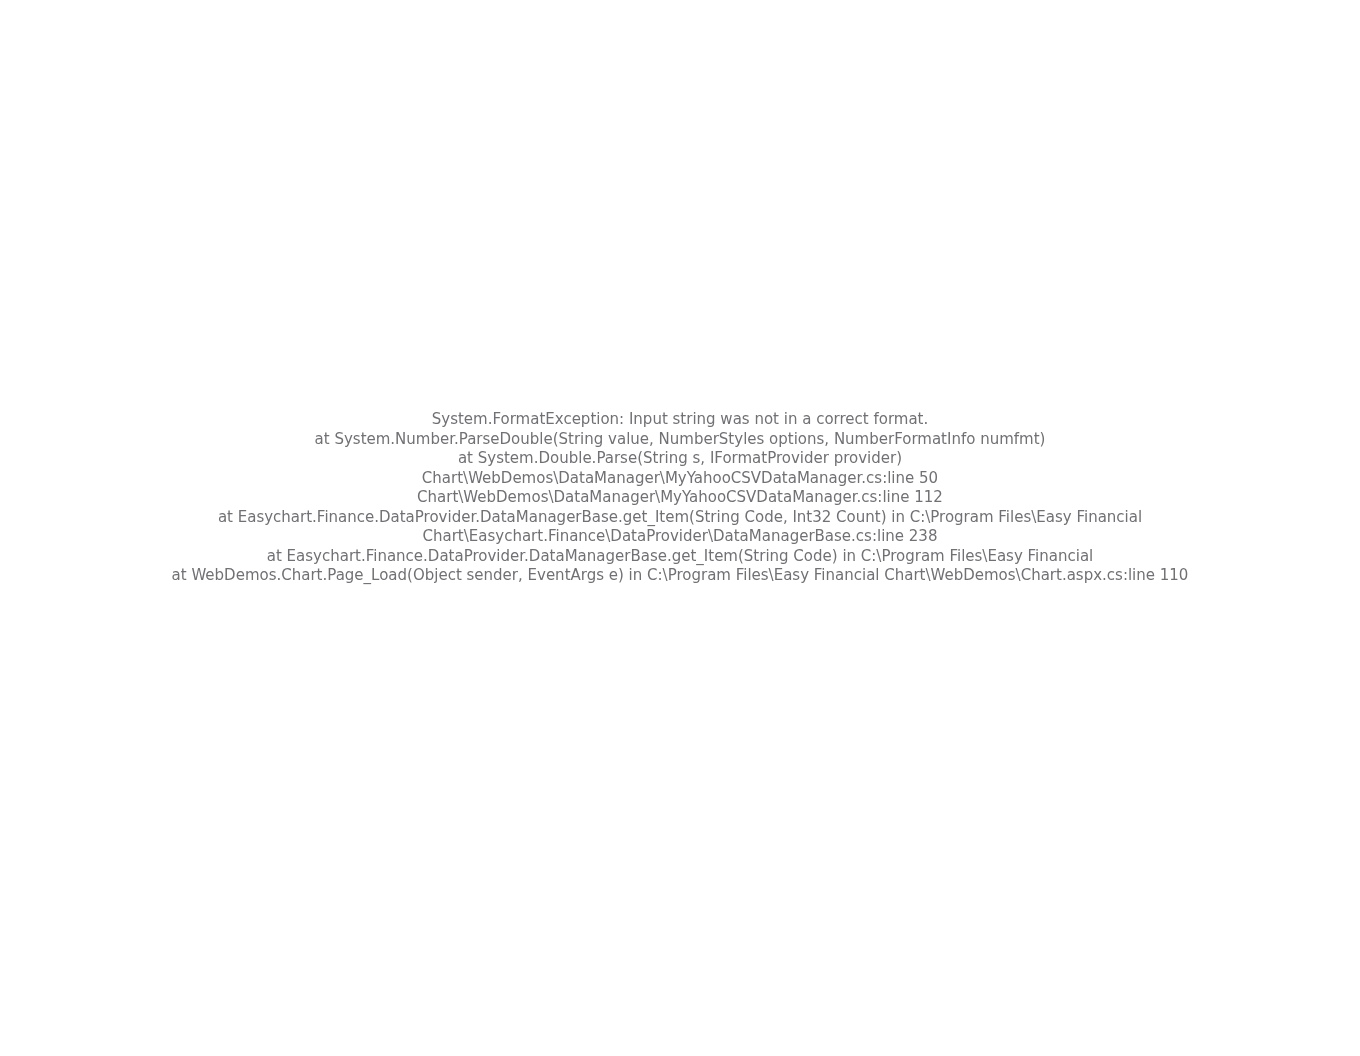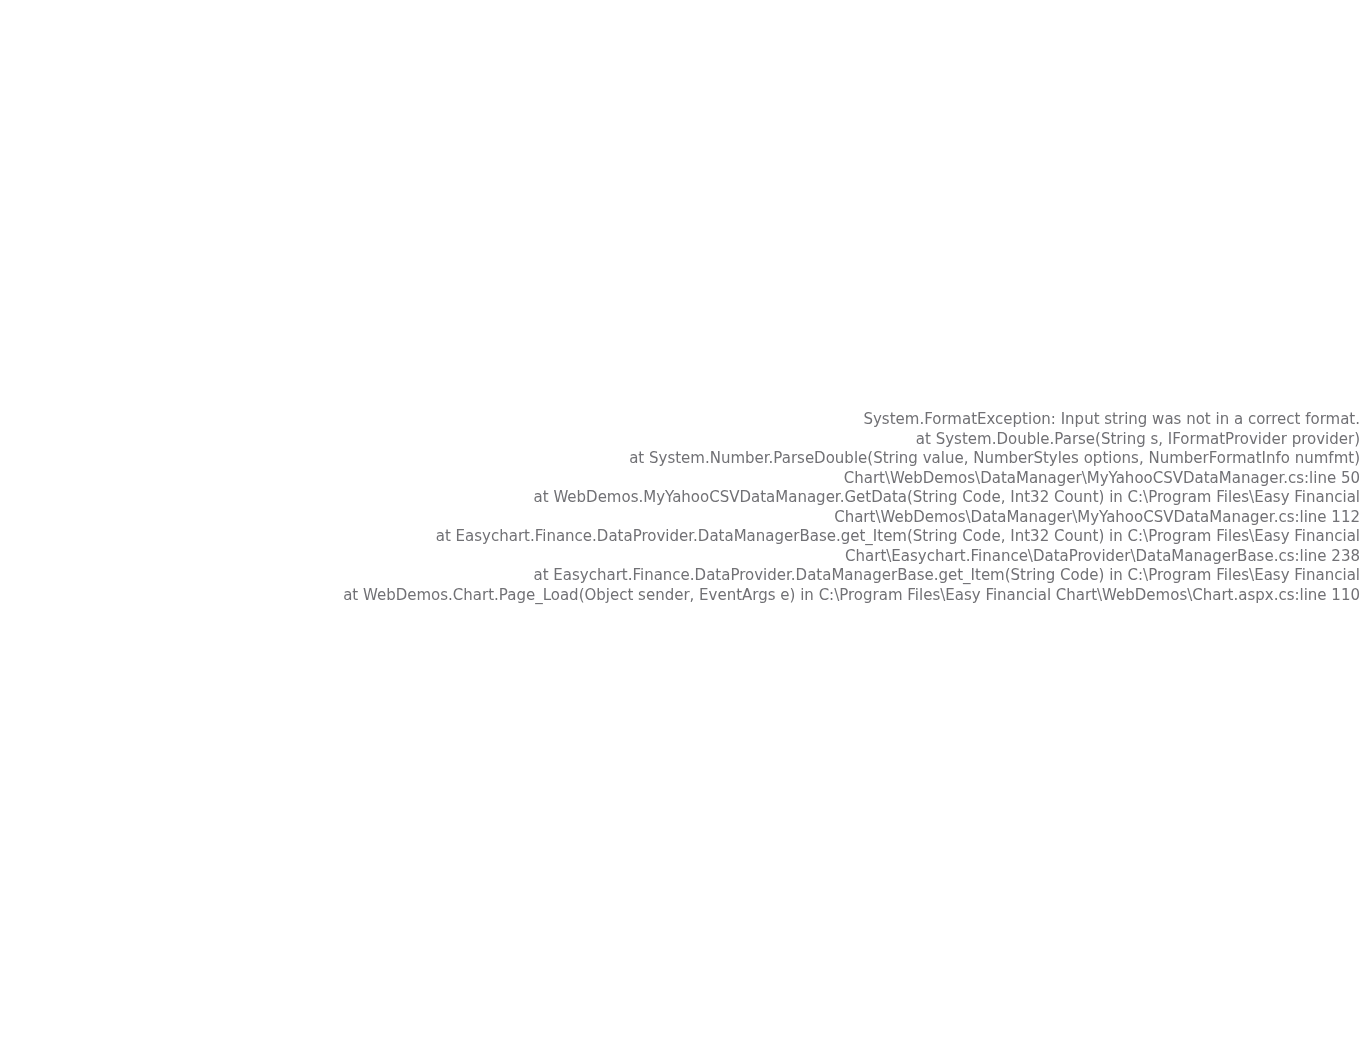--- a/index.html
+++ b/index.html
@@ -12,36 +12,35 @@
     background: #ffffff;
     overflow: hidden;
     position: relative;
     font-family: "DejaVu Sans", sans-serif;
   }
   .stack-trace {
     position: absolute;
     top: 410px;
     left: 0;
     width: 100%;
-    text-align: right;
+    text-align: center;
     font-size: 15px;
     line-height: 19.5px;
     color: #717175;
   }
   .stack-trace .line {
     white-space: nowrap;
   }
 </style>
 </head>
 <body>
 
 <main class="stack-trace">
   <div class="line">System.FormatException: Input string was not in a correct format.</div>
+  <div class="line">at System.Number.ParseDouble(String value, NumberStyles options, NumberFormatInfo numfmt)</div>
   <div class="line">at System.Double.Parse(String s, IFormatProvider provider)</div>
-  <div class="line">at System.Number.ParseDouble(String value, NumberStyles options, NumberFormatInfo numfmt)</div>
   <div class="line">Chart\WebDemos\DataManager\MyYahooCSVDataManager.cs:line 50</div>
-  <div class="line">at WebDemos.MyYahooCSVDataManager.GetData(String Code, Int32 Count) in C:\Program Files\Easy Financial</div>
   <div class="line">Chart\WebDemos\DataManager\MyYahooCSVDataManager.cs:line 112</div>
   <div class="line">at Easychart.Finance.DataProvider.DataManagerBase.get_Item(String Code, Int32 Count) in C:\Program Files\Easy Financial</div>
   <div class="line">Chart\Easychart.Finance\DataProvider\DataManagerBase.cs:line 238</div>
   <div class="line">at Easychart.Finance.DataProvider.DataManagerBase.get_Item(String Code) in C:\Program Files\Easy Financial</div>
   <div class="line">at WebDemos.Chart.Page_Load(Object sender, EventArgs e) in C:\Program Files\Easy Financial Chart\WebDemos\Chart.aspx.cs:line 110</div>
 </main>
 
 </body></html>

